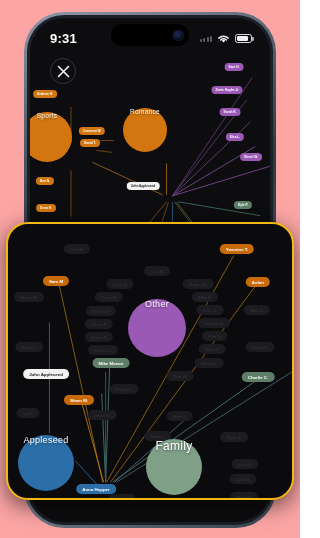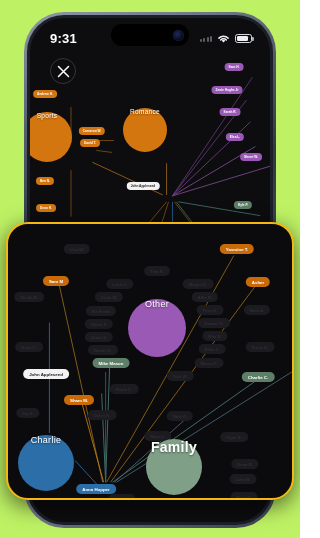--- a/index.html
+++ b/index.html
@@ -1,21 +1,21 @@
 <!DOCTYPE html>
 <html><head>
 <meta charset="utf-8">
 <style>
   * { margin:0; padding:0; box-sizing:border-box; }
   html,body {
     width:300px; height:538px; overflow:hidden;
     background:#ffffff;
     font-family:"Liberation Sans", sans-serif;
   }
-  #root { position:relative; width:300px; height:538px; background:#bef264; }
+  #root { position:relative; width:300px; height:538px; background:#fca5a5; }
 
   
   .phone-outer{
     position:absolute; left:24px; top:12px; width:252px; height:516px;
     border-radius:40px;
     background:linear-gradient(160deg,#8f98a8 0%,#5a6372 18%,#2f3744 38%,#434c5a 60%,#747d8c 82%,#3b4350 100%);
     padding:3px;
   }
   .phone-mid{
     position:absolute; inset:3px; border-radius:37px;
@@ -325,23 +325,23 @@
           <div class="pill p-dim" style="left: 114px; top: 275px; font-size: 4.2px; padding: 2.5px 6px;">
             <span>Nora G.</span>
           </div>
           <div class="pill p-dim" style="left: 94px; top: 191px; font-size: 4.2px; padding: 2.5px 6px;">
             <span>Owen K.</span>
           </div>
           <div class="hub" style="height: 58px; width: 58px; left: 120px; top: 75px; background: rgb(155, 89, 182); font-size: 9px;">
             <span>Other</span>
           </div>
           <div class="hub" style="height: 56px; width: 56px; left: 10px; top: 211px; background: rgb(43, 110, 168); font-size: 9px;">
-            <span>Charlie</span>
-          </div>
-          <div class="hub" style="height: 56px; width: 56px; left: 138px; top: 215px; background: rgb(127, 159, 135); font-size: 14px; font-weight: bold;">
+            <span>Appleseed</span>
+          </div>
+          <div class="hub" style="height: 56px; width: 56px; left: 138px; top: 215px; background: rgb(127, 159, 135); font-size: 12px;">
             <span>Family</span>
           </div>
           <div class="pill p-orange-b" style="left: 229px; top: 25px; font-size: 4.4px; padding: 2.5px 6px;">
             <span>Yasmine T.</span>
           </div>
           <div class="pill p-orange-b" style="left: 48px; top: 57px; font-size: 4.4px; padding: 2.5px 6px;">
             <span>Sam M</span>
           </div>
           <div class="pill p-orange-b" style="left: 250px; top: 58px; font-size: 4.4px; padding: 2.5px 6px;">
             <span>Asher</span>

